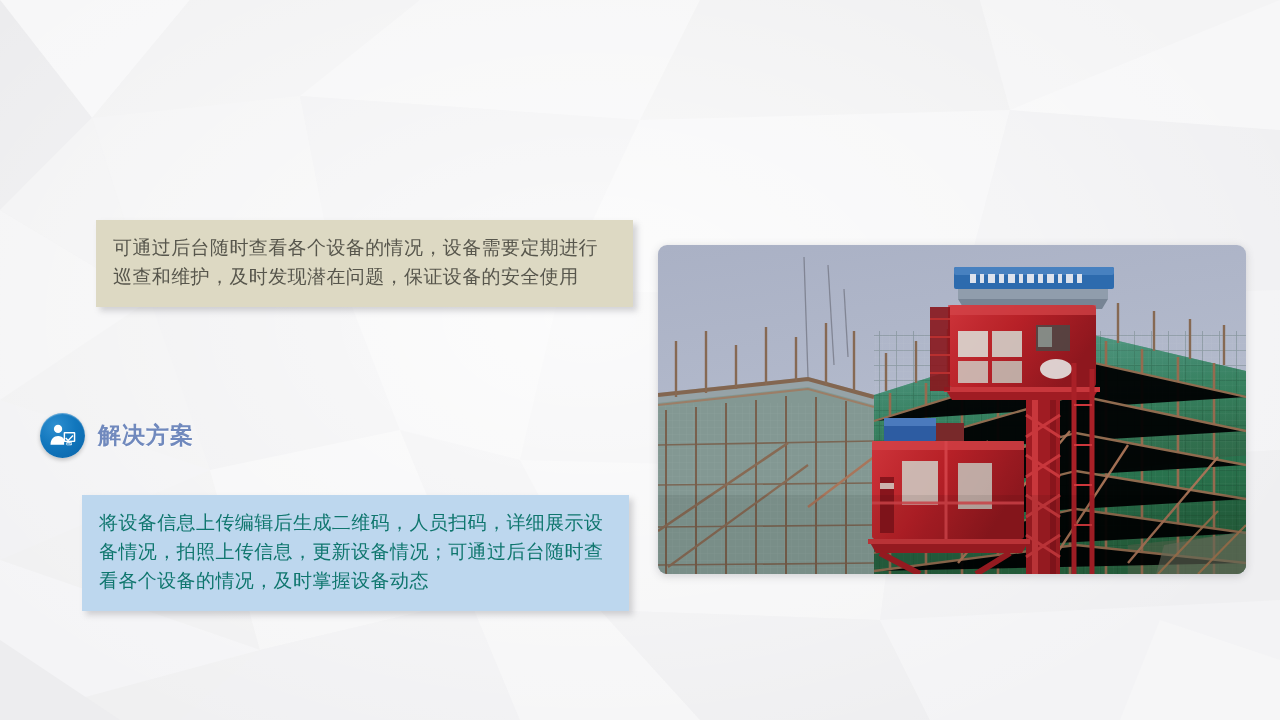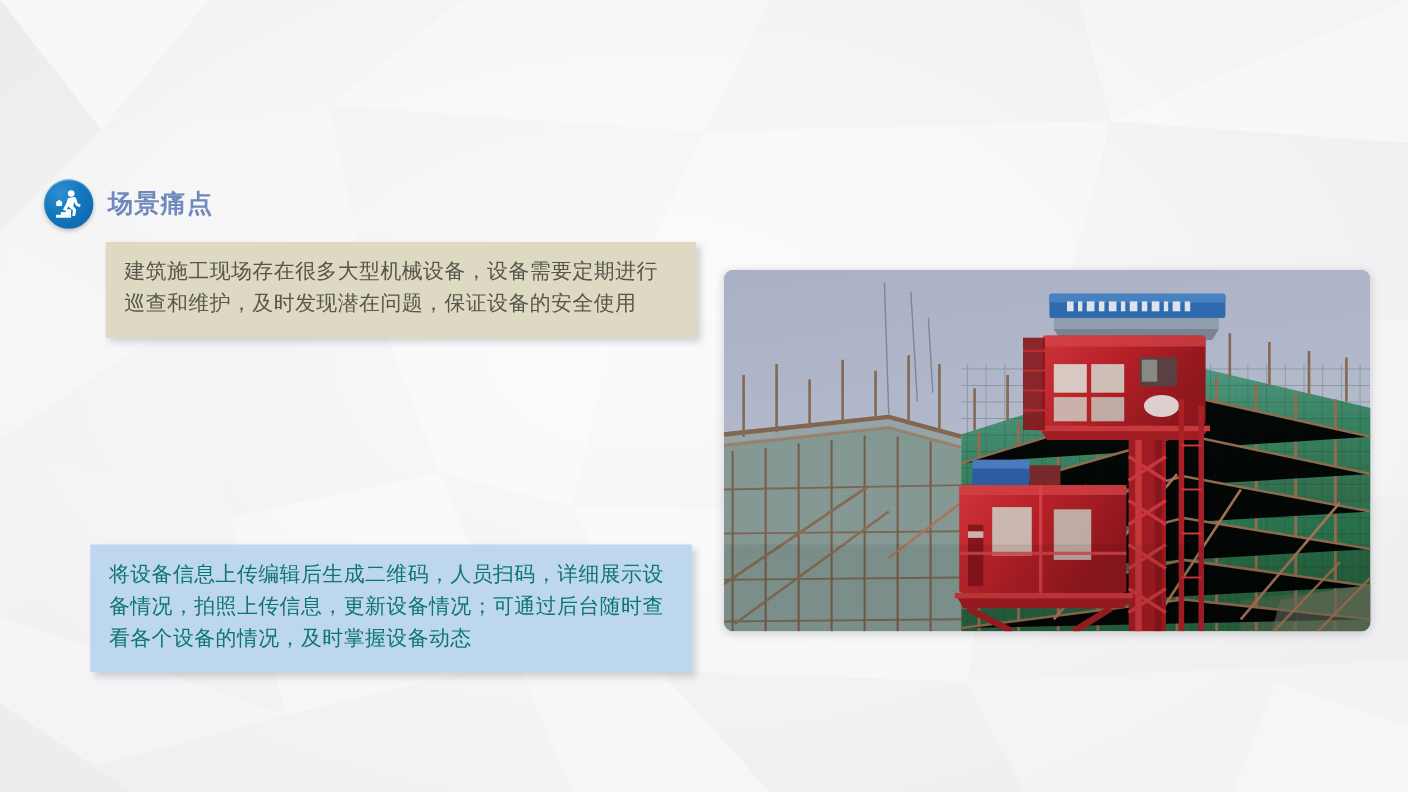--- a/index.html
+++ b/index.html
@@ -168,37 +168,39 @@
       <polygon points="880,620 1280,600 1280,720 930,720" fill="#f3f3f5"></polygon>
       <polygon points="92,118 150,300 0,210" fill="#f2f2f3"></polygon>
       <polygon points="1010,110 1280,0 1280,130" fill="#f7f7f8"></polygon>
       <polygon points="0,640 120,720 0,720" fill="#ededef"></polygon>
       <polygon points="1160,620 1280,660 1280,720 1120,720" fill="#f6f6f7"></polygon>
     </g>
   </svg>
   <div id="bg-vignette"></div>
 
 
-  <div class="section" id="section-pain">
+
+  <div class="callout" id="callout-pain">可通过后台随时查看各个设备的情况，设备需要定期进行巡查和维护，及时发现潜在问题，保证设备的安全使用</div>
+
+  <div class="section" id="section-sol">
     <div class="section-head">
       <div class="badge">
         <svg width="31" height="31" viewBox="0 0 32 32" fill="#ffffff">
-          <circle cx="18.3" cy="6.1" r="3.1"></circle>
-          <path d="M15.2 10.6 L20.4 9.4 C21.6 9.1 22.7 9.7 23.0 10.8 L24.3 15.2 L27.3 16.6 L26.4 19.0 L22.6 17.4 L21.5 14.1 L20.1 17.9 L23.0 21.1 L22.0 27.3 L19.2 26.9 L20.0 22.1 L15.6 18.2 L13.2 22.6 L10.6 21.3 L14.0 14.6 Z"></path>
-          <rect x="4.2" y="13.4" width="5.6" height="4.4" rx="0.7"></rect>
-          <rect x="5.9" y="12.2" width="2.2" height="1.4" rx="0.5"></rect>
-          <path d="M4.0 28.8 L4.0 26.0 L8.6 26.0 L8.6 23.4 L13.4 23.4 L13.4 20.8 L18.2 20.8 L18.2 28.8 Z" opacity="0.96"></path>
+          <circle cx="11.4" cy="9.2" r="4.3"></circle>
+          <path d="M3.6 25.6 C3.6 19.9 7.1 16.5 11.4 16.5 C14.0 16.5 16.3 17.7 17.7 19.8 L17.7 25.6 Z"></path>
+          <rect x="17.2" y="12.4" width="12.0" height="10.4" rx="1.0"></rect>
+          <rect x="18.7" y="13.9" width="9.0" height="7.4" fill="#1277bd"></rect>
+          <path d="M19.9 18.0 L21.8 20.1 L26.3 15.4 L27.4 16.5 L21.8 22.3 L18.8 19.1 Z" fill="#ffffff"></path>
+          <rect x="20.0" y="22.8" width="5.6" height="3.3" rx="0.7"></rect>
+          <text x="22.8" y="25.5" font-size="3.1" text-anchor="middle" fill="#1277bd" font-family="DejaVu Sans, sans-serif" font-weight="bold">UP</text>
         </svg>
       </div>
-      <div class="section-title">场景痛点</div>
+      <div class="section-title">解决方案</div>
     </div>
   </div>
-
-  <div class="callout" id="callout-pain">建筑施工现场存在很多大型机械设备，设备需要定期进行巡查和维护，及时发现潜在问题，保证设备的安全使用</div>
-
 
   <div class="callout" id="callout-sol">将设备信息上传编辑后生成二维码，人员扫码，详细展示设备情况，拍照上传信息，更新设备情况；可通过后台随时查看各个设备的情况，及时掌握设备动态</div>
 
   <div id="photo-wrap">
     <svg width="588" height="329" viewBox="0 0 588 329">
       <defs>
         <linearGradient id="sky" x1="0" y1="0" x2="0.25" y2="1">
           <stop offset="0%" stop-color="#b3b9cd"></stop>
           <stop offset="60%" stop-color="#bcc2d4"></stop>
           <stop offset="100%" stop-color="#c3c8d8"></stop>

